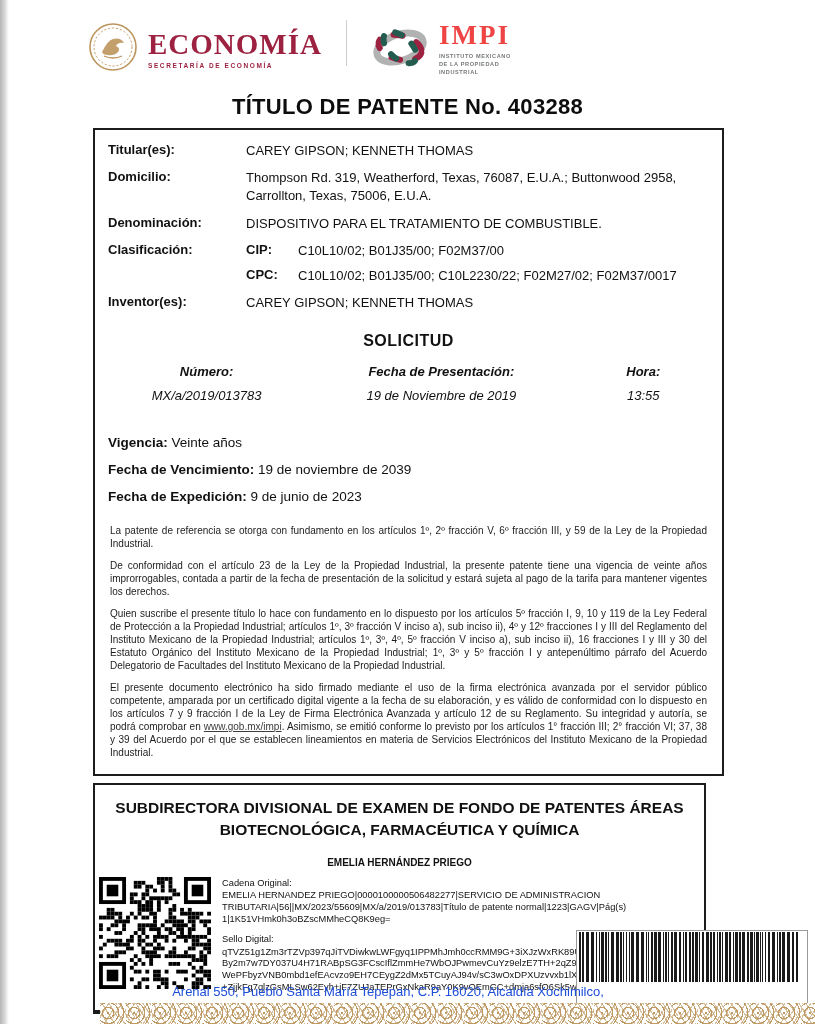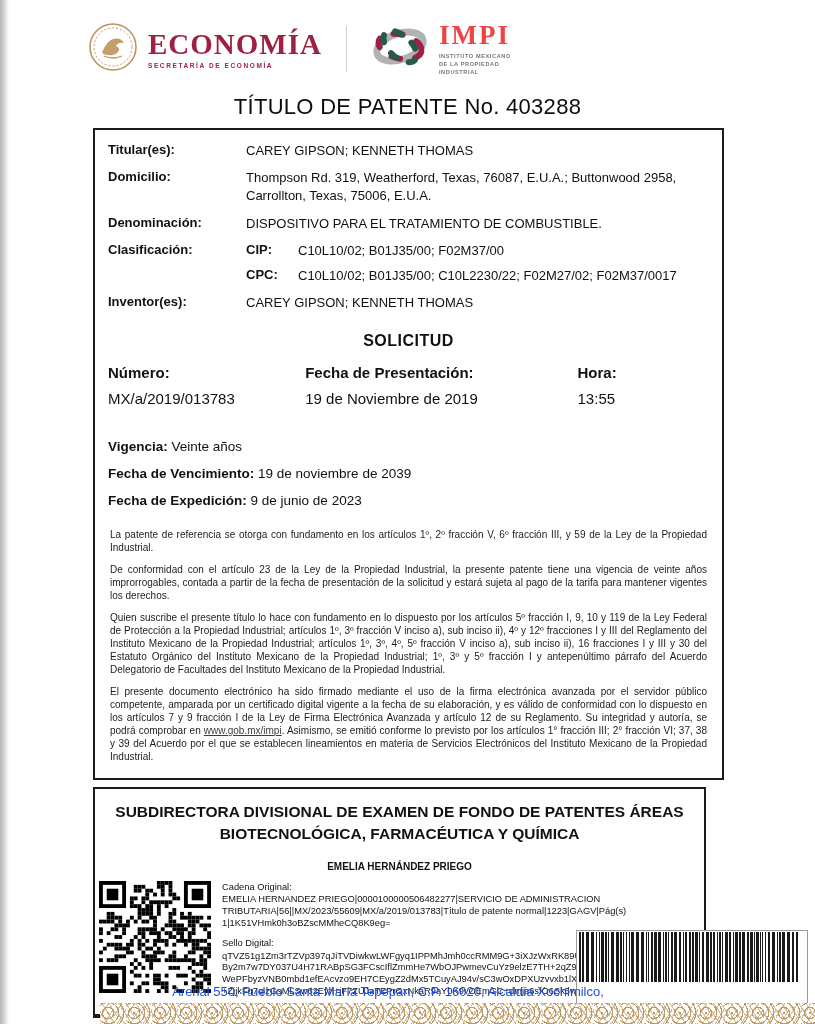--- a/index.html
+++ b/index.html
@@ -1,47 +1,47 @@
 <!DOCTYPE html>
 <html><head>
 <meta charset="utf-8">
 <style>
   html,body{margin:0;padding:0;background:#fff;}
   .page{position:relative;width:815px;height:1024px;background:#fff;overflow:hidden;
         font-family:"Liberation Sans", sans-serif;color:#111;}
   .scan-edge{position:absolute;left:0;top:0;bottom:0;width:9px;
         background:linear-gradient(90deg,#b5b5b5 0,#d9d9d9 55%,#f4f4f4 85%,#fff 100%);}
   
-  .header{display:flex;align-items:center;gap:14px;padding:20px 0 0 88px;height:58px;}
+  .header{display:flex;gap:14px;padding:20px 0 0 88px;height:58px;}
   .brand-economia{display:flex;align-items:center;gap:10px;}
   .econ-text{display:flex;flex-direction:column;}
   .econ-name{font-family:"Liberation Serif", serif;font-weight:bold;font-size:29px;
         color:#9D2241;letter-spacing:1px;line-height:1;}
   .econ-sub{font-size:6.5px;font-weight:bold;color:#9D2241;letter-spacing:1.6px;margin-top:3px;}
   .hdr-divider{width:1px;height:46px;background:#cfcfcf;margin:0 10px;}
   .brand-impi{display:flex;align-items:center;gap:10px;}
   .impi-name{font-family:"Liberation Serif", serif;font-weight:bold;font-size:27px;
         color:#ef4444;letter-spacing:2px;line-height:1;}
   .impi-sub{font-size:5.6px;font-weight:bold;color:#75787B;letter-spacing:.6px;
         margin-top:3px;line-height:1.45;}
   
-  .doc-title{margin:16px 0 8px;text-align:center;font-size:22px;font-weight:normal;
+  .doc-title{margin:16px 0 8px;text-align:center;font-size:22px;font-weight:bold;
         letter-spacing:.3px;color:#0d0d0d;}
   
   .box{width:601px;margin-left:93px;border:2px solid #1c1c1c;background:#fff;}
   .box1{padding:12px 13px 6px;}
   .frow{display:grid;grid-template-columns:138px 1fr;font-size:13px;margin-bottom:9px;}
   .flabel{font-weight:bold;}
   .fvalue{line-height:1.4;}
   .clasif-grid{display:grid;grid-template-columns:52px 1fr;row-gap:7px;font-size:13px;}
   .sub-label{font-weight:bold;}
   .solicitud-heading{text-align:center;font-size:16px;font-weight:bold;letter-spacing:.5px;
         margin:20px 0 14px;}
-  .sol-grid{display:grid;grid-template-columns:1.05fr 1.45fr .7fr;text-align:left;
-        font-size:15px;margin-bottom:14px;}
+  .sol-grid{display:grid;grid-template-columns:1.05fr 1.45fr .7fr;text-align:center;
+        font-size:13px;margin-bottom:14px;font-style:italic;}
   .sol-label{font-weight:bold;margin-bottom:9px;}
   .vig-block{margin:26px 0 12px;font-size:13.5px;line-height:2.0;}
   .vig-block b{font-weight:bold;text-align:center;}
   .legal{font-size:10px;line-height:1.3;text-align:justify;color:#1c1c1c;padding:2px 2px 0;}
   .legal p{margin:0 0 9px;}
   .legal .doc-link{text-decoration:underline;color:#3c3c3c;cursor:pointer;}
   .box2{margin-top:7px;padding:10px 4px 8px;border-bottom-width:4px;}
   .sig-heading{font-weight:bold;font-size:15.5px;text-align:center;line-height:1.4;
         max-width:600px;margin:2px auto 16px;}
   .sig-name{font-weight:bold;font-size:10px;text-align:center;margin-bottom:9px;}

